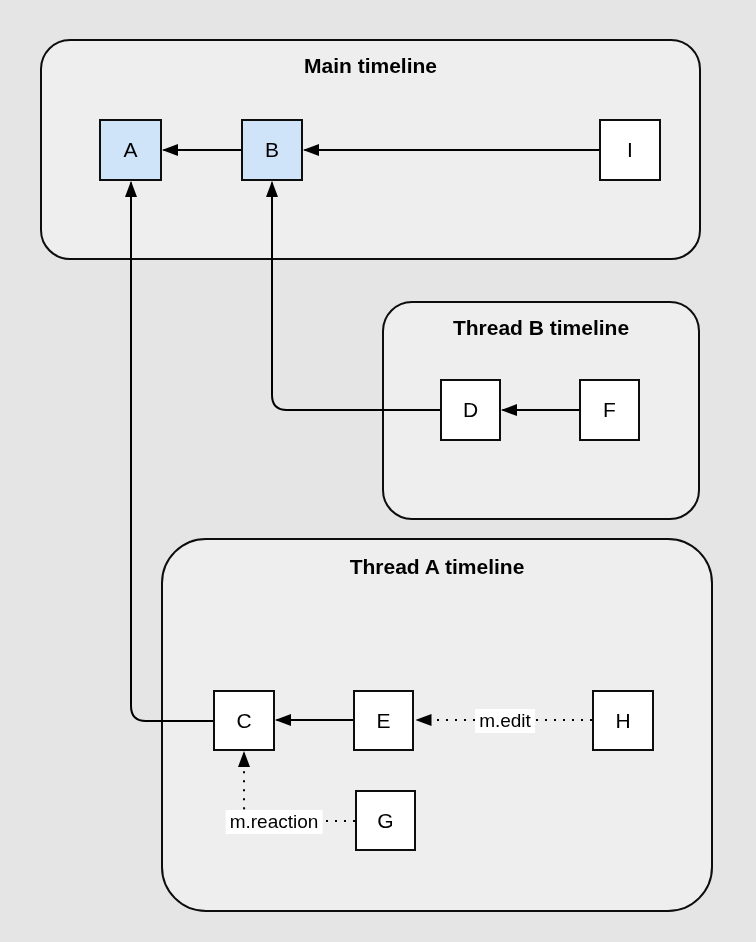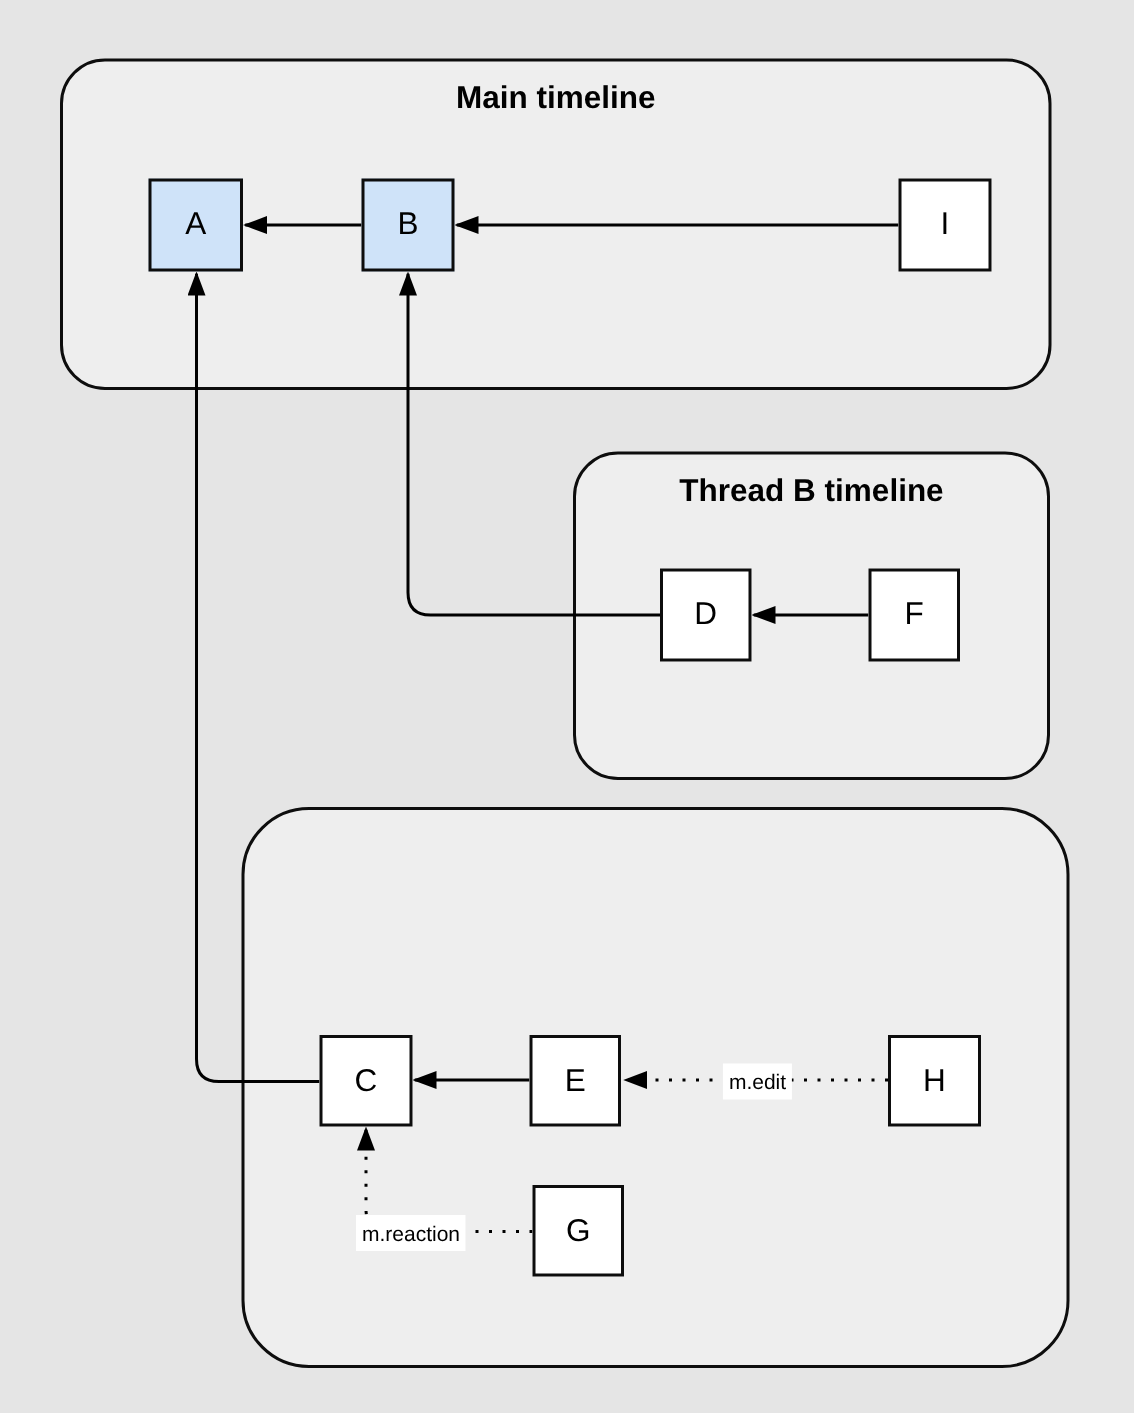--- a/index.html
+++ b/index.html
@@ -53,40 +53,41 @@
   #node-F{left:579px; top:379px; width:61px; height:62px;}
   #node-C{left:213px; top:690px; width:62px; height:61px;}
   #node-E{left:353px; top:690px; width:61px; height:61px;}
   #node-H{left:592px; top:690px; width:62px; height:61px;}
   #node-G{left:355px; top:790px; width:61px; height:61px;}
 
   .edge-label{
     position:absolute;
     transform:translate(-50%,-50%);
     background:#ffffff;
-    font-size:14px;
+    font-size:19px;
     line-height:22px;
     padding:1px 4px;
     white-space:nowrap;
     z-index:4;
   }
   #label-medit   {left:505px; top:721px;}
   #label-mreaction{left:274px; top:822px;}
 </style>
 </head>
 <body>
 
 <div class="canvas">
 
   <div class="container rad30" id="container-main"></div>
   <div class="container rad30" id="container-threadB"></div>
   <div class="container rad45" id="container-threadA"></div>
 
   <div class="container-title" id="title-main">Main timeline</div>
   <div class="container-title" id="title-threadB">Thread B timeline</div>
+  <div class="container-title" id="title-threadA">Thread A timeline</div>
 
   <svg class="edges" width="756" height="942" viewBox="0 0 756 942">
     <defs>
       <marker id="arrow" viewBox="0 0 16 12" refX="14.5" refY="6" markerWidth="16" markerHeight="12" orient="auto" markerUnits="userSpaceOnUse">
         <path d="M0,0 L16,6 L0,12 Z" fill="#000"></path>
       </marker>
     </defs>
 
     <path d="M241,150 L163.5,150" stroke="#000" stroke-width="2" fill="none" marker-end="url(#arrow)"></path>
     <path d="M599,150 L304.5,150" stroke="#000" stroke-width="2" fill="none" marker-end="url(#arrow)"></path>

